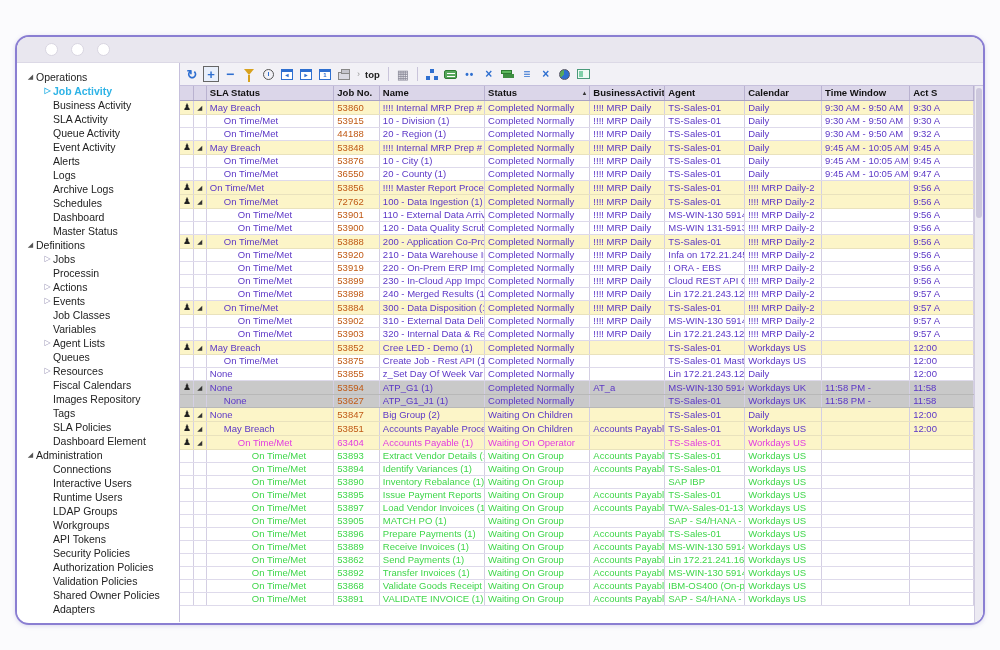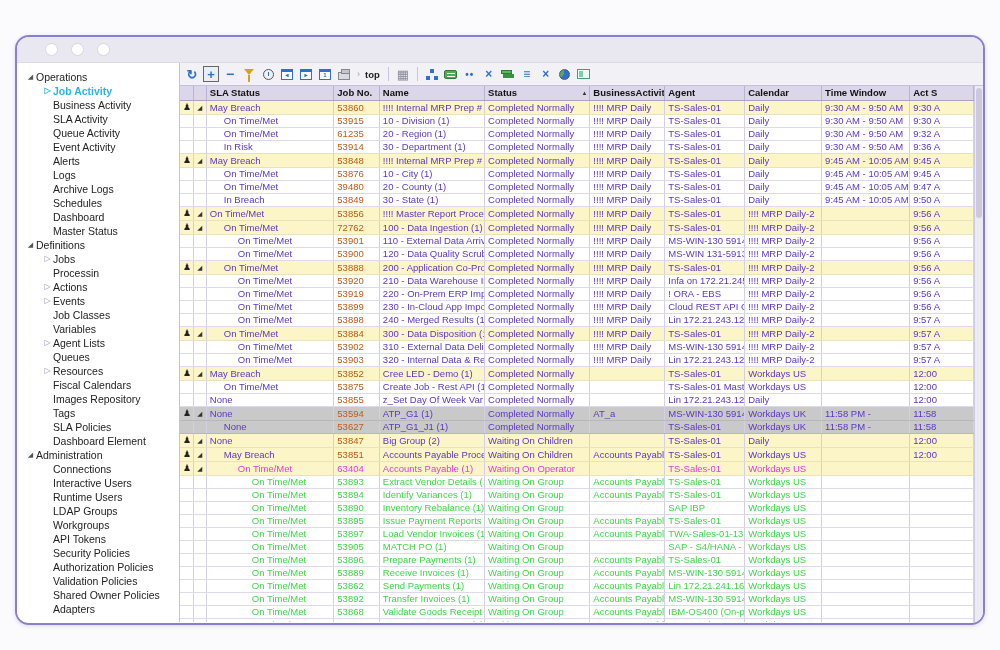--- a/index.html
+++ b/index.html
@@ -344,42 +344,29 @@
                 <td class="c-tags">!!!! MRP Daily</td>
                 <td class="c-agent">TS-Sales-01</td>
                 <td class="c-cal">Daily</td>
                 <td class="c-tw">9:30 AM - 9:50 AM</td>
                 <td class="c-act">9:30 A</td>
               </tr>
               <tr class="bg-white fg-purple">
                 <td class="c-ico"></td>
                 <td class="c-ico"></td>
                 <td class="c-sla" style="padding-left: 17px;">On Time/Met</td>
-                <td class="c-job">61235</td>
+                <td class="c-job">44188</td>
                 <td class="c-name">20 - Region (1)</td>
                 <td class="c-status">Completed Normally</td>
                 <td class="c-tags">!!!! MRP Daily</td>
                 <td class="c-agent">TS-Sales-01</td>
                 <td class="c-cal">Daily</td>
                 <td class="c-tw">9:30 AM - 9:50 AM</td>
                 <td class="c-act">9:32 A</td>
               </tr>
-              <tr class="bg-white fg-purple">
-                <td class="c-ico"></td>
-                <td class="c-ico"></td>
-                <td class="c-sla" style="padding-left: 17px;">In Risk</td>
-                <td class="c-job">53914</td>
-                <td class="c-name">30 - Department (1)</td>
-                <td class="c-status">Completed Normally</td>
-                <td class="c-tags">!!!! MRP Daily</td>
-                <td class="c-agent">TS-Sales-01</td>
-                <td class="c-cal">Daily</td>
-                <td class="c-tw">9:30 AM - 9:50 AM</td>
-                <td class="c-act">9:36 A</td>
-              </tr>
               <tr class="bg-yellow fg-purple">
                 <td class="c-ico"><span class="grp-ico">♟</span></td>
                 <td class="c-ico"><span class="exp-ico">◢</span></td>
                 <td class="c-sla" style="padding-left: 3px;">May Breach</td>
                 <td class="c-job">53848</td>
                 <td class="c-name">!!!! Internal MRP Prep # 2 (1)</td>
                 <td class="c-status">Completed Normally</td>
                 <td class="c-tags">!!!! MRP Daily</td>
                 <td class="c-agent">TS-Sales-01</td>
                 <td class="c-cal">Daily</td>
@@ -396,41 +383,28 @@
                 <td class="c-tags">!!!! MRP Daily</td>
                 <td class="c-agent">TS-Sales-01</td>
                 <td class="c-cal">Daily</td>
                 <td class="c-tw">9:45 AM - 10:05 AM</td>
                 <td class="c-act">9:45 A</td>
               </tr>
               <tr class="bg-white fg-purple">
                 <td class="c-ico"></td>
                 <td class="c-ico"></td>
                 <td class="c-sla" style="padding-left: 17px;">On Time/Met</td>
-                <td class="c-job">39480</td>
+                <td class="c-job">36550</td>
                 <td class="c-name">20 - County (1)</td>
                 <td class="c-status">Completed Normally</td>
                 <td class="c-tags">!!!! MRP Daily</td>
                 <td class="c-agent">TS-Sales-01</td>
                 <td class="c-cal">Daily</td>
                 <td class="c-tw">9:45 AM - 10:05 AM</td>
                 <td class="c-act">9:47 A</td>
-              </tr>
-              <tr class="bg-white fg-purple">
-                <td class="c-ico"></td>
-                <td class="c-ico"></td>
-                <td class="c-sla" style="padding-left: 17px;">In Breach</td>
-                <td class="c-job">53849</td>
-                <td class="c-name">30 - State (1)</td>
-                <td class="c-status">Completed Normally</td>
-                <td class="c-tags">!!!! MRP Daily</td>
-                <td class="c-agent">TS-Sales-01</td>
-                <td class="c-cal">Daily</td>
-                <td class="c-tw">9:45 AM - 10:05 AM</td>
-                <td class="c-act">9:50 A</td>
               </tr>
               <tr class="bg-yellow fg-purple">
                 <td class="c-ico"><span class="grp-ico">♟</span></td>
                 <td class="c-ico"><span class="exp-ico">◢</span></td>
                 <td class="c-sla" style="padding-left: 3px;">On Time/Met</td>
                 <td class="c-job">53856</td>
                 <td class="c-name">!!!! Master Report Processing - (1)</td>
                 <td class="c-status">Completed Normally</td>
                 <td class="c-tags">!!!! MRP Daily</td>
                 <td class="c-agent">TS-Sales-01</td>

